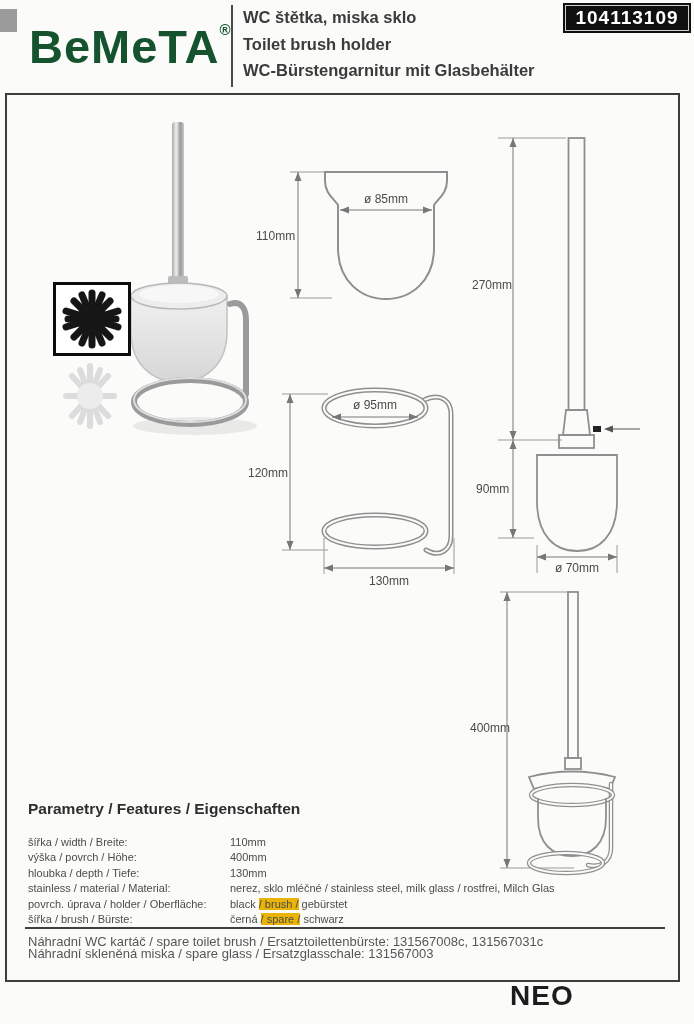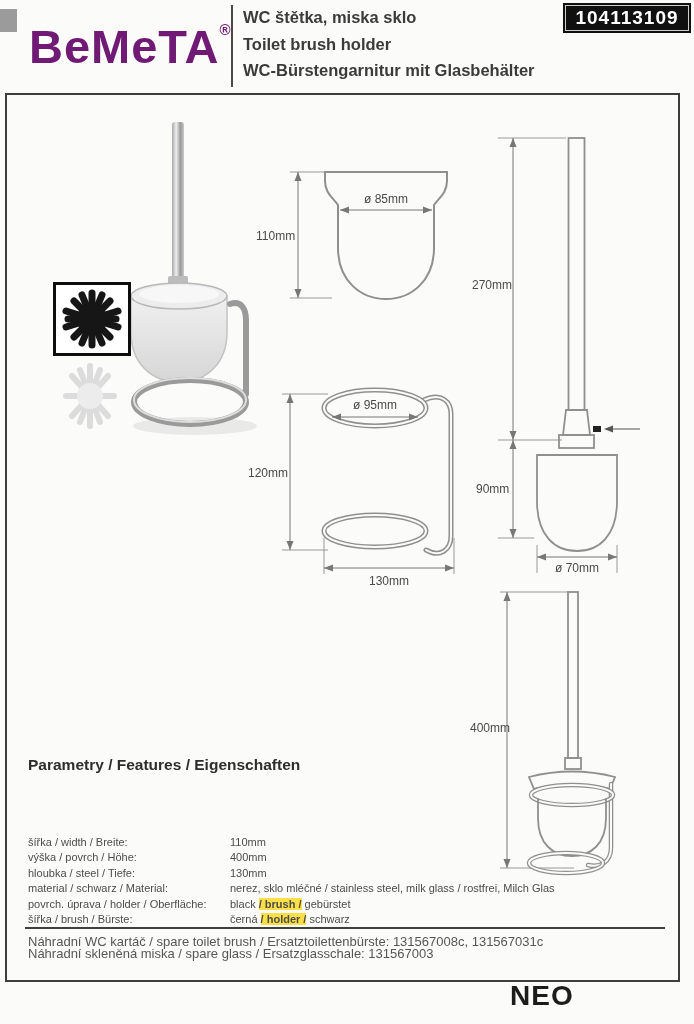--- a/index.html
+++ b/index.html
@@ -4,40 +4,40 @@
 <style>
   html,body{margin:0;padding:0;background:#e9e9e7;}
   .page{
     position:relative;width:694px;height:1024px;background:#fbfbf9;
     font-family:"Liberation Sans","DejaVu Sans",sans-serif;color:#3c3c3c;
     overflow:hidden;margin:0 auto;
   }
   
   .logo-square{position:absolute;left:0;top:9px;width:17px;height:23px;background:#9b9b9b;}
   .brand{position:absolute;left:29px;top:0px;font-size:47px;font-weight:700;
-         letter-spacing:1px;color:#701a75;line-height:60px;}
+         letter-spacing:1px;color:#14532d;line-height:60px;}
   .brand sup{font-size:15px;font-weight:700;vertical-align:28px;letter-spacing:0;}
   .hdr-divider{position:absolute;left:231px;top:5px;width:2px;height:82px;background:#4a4a4a;}
   .titles{position:absolute;left:243px;top:4px;}
   .titles div{font-size:16.5px;font-weight:700;color:#3b3b3b;line-height:26.5px;white-space:nowrap;}
   .code-badge{
     position:absolute;left:563px;top:3px;width:128px;height:30px;background:#101010;
     color:#ffffff;font-size:19px;font-weight:700;text-align:center;line-height:30px;
     letter-spacing:1px;box-shadow:inset 0 0 0 2px #101010, inset 0 0 0 3px #cfcfcf;
   }
   
   .sheet-box{position:absolute;left:5px;top:93px;width:671px;height:885px;
              border:2px solid #3d3d3d;background:transparent;}
   .abs{position:absolute;}
   
-  .params-heading{position:absolute;left:28px;top:756px;font-size:15.5px;font-weight:700;color:#2e2e2e;}
+  .params-heading{position:absolute;left:28px;top:800px;font-size:15.5px;font-weight:700;color:#2e2e2e;}
   .params{position:absolute;left:28px;top:835px;width:630px;font-size:11px;color:#4c4c4c;}
   .prow{display:flex;line-height:15.4px;white-space:nowrap;}
   .plabel{width:202px;flex:0 0 202px;}
-  .pvalue .hl{background:#fde047;font-weight:bold;}
+  .pvalue .hl{background:#eab308;}
   .pvalue .hl:empty{display:none;}
   .params-divider{position:absolute;left:25px;top:927px;width:640px;height:2px;background:#3f3f3f;}
   .footnotes{position:absolute;left:28px;top:936px;font-size:13px;color:#565656;line-height:12px;}
   .series{position:absolute;left:510px;top:980px;font-size:28px;font-weight:700;
           color:#1c1c1c;letter-spacing:1px;}
   
   .black-brush-frame{position:absolute;left:53px;top:282px;width:78px;height:74px;
                      border:3px solid #0d0d0d;background:#ffffff;box-sizing:border-box;}
   svg text{font-family:"Liberation Sans","DejaVu Sans",sans-serif;}
   .dimtxt{font-size:12px;fill:#4a4a4a;}
@@ -214,34 +214,34 @@
   <div class="params">
     <div class="prow">
       <span class="plabel">šířka / width / Breite:</span>
       <span class="pvalue"><span>110mm</span><span></span></span>
     </div>
     <div class="prow">
       <span class="plabel">výška / povrch / Höhe:</span>
       <span class="pvalue"><span>400mm</span><span></span></span>
     </div>
     <div class="prow">
-      <span class="plabel">hloubka / steel / Tiefe:</span>
+      <span class="plabel">hloubka / depth / Tiefe:</span>
       <span class="pvalue"><span>130mm</span><span></span></span>
     </div>
     <div class="prow">
-      <span class="plabel">material / schwarz / Material:</span>
+      <span class="plabel">stainless / material / Material:</span>
       <span class="pvalue"><span>nerez, sklo mléčné / stainless steel, milk glass / rostfrei, Milch Glas</span><span></span></span>
     </div>
     <div class="prow">
       <span class="plabel">povrch. úprava / holder / Oberfläche:</span>
       <span class="pvalue"><span>black </span><span class="hl">/ brush /</span><span> gebürstet</span></span>
     </div>
     <div class="prow">
       <span class="plabel">šířka / brush / Bürste:</span>
-      <span class="pvalue"><span>černá </span><span class="hl">/ holder /</span><span> schwarz</span></span>
+      <span class="pvalue"><span>černá </span><span class="hl">/ spare /</span><span> schwarz</span></span>
     </div>
   </div>
 
   <div class="params-divider"></div>
 
   <div class="footnotes">
     <div>Náhradní WC kartáč / spare toilet brush / Ersatztoilettenbürste: 131567008c, 131567031c</div>
     <div>Náhradní skleněná miska / spare glass / Ersatzglasschale: 131567003</div>
   </div>
 

